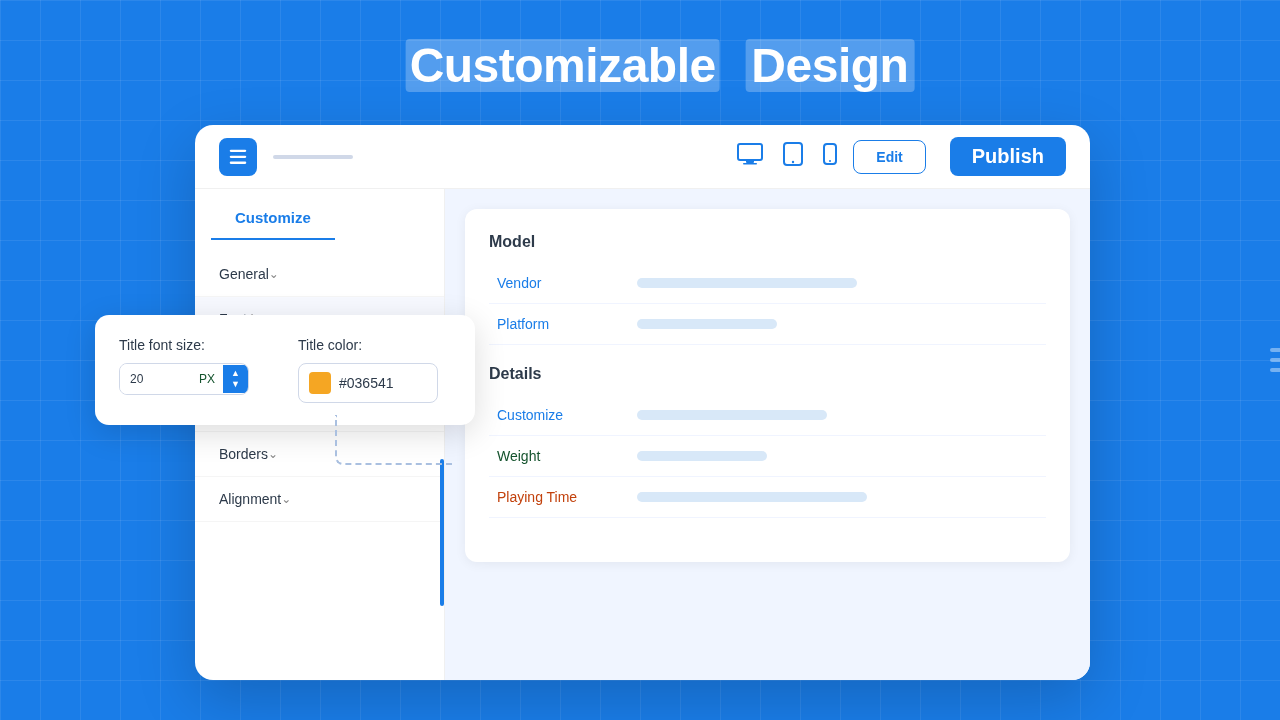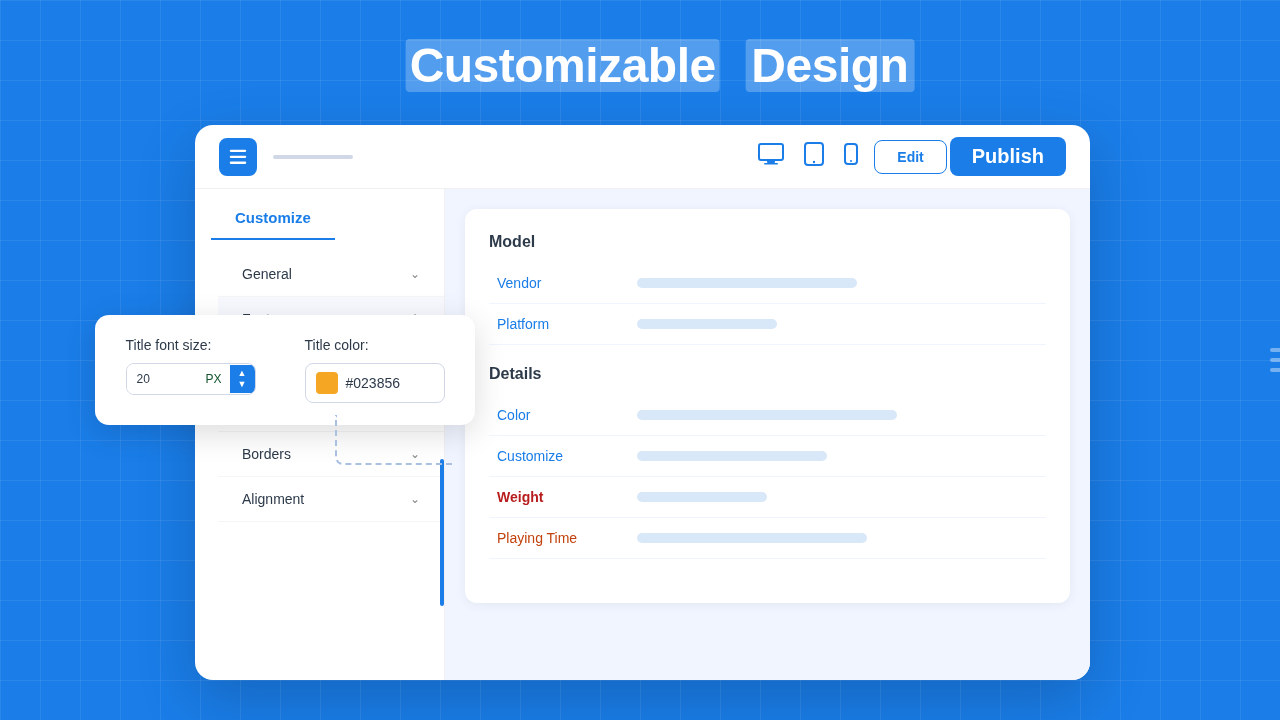--- a/index.html
+++ b/index.html
@@ -99,21 +99,21 @@
     }
 
     .device-icon {
       color: #1a7de8;
       font-size: 20px;
       cursor: pointer;
     }
 
     .toolbar-actions {
       display: flex;
-      gap: 3px;
+      gap: 24px;
       align-items: center;
     }
 
     .btn-edit {
       border: 1.5px solid #1a7de8;
       color: #1a7de8;
       background: white;
       border-radius: 8px;
       padding: 8px 22px;
       font-size: 14px;
@@ -154,28 +154,27 @@
       font-weight: 600;
       border-bottom: 2.5px solid #1a7de8;
       display: inline-block;
       margin-left: 16px;
       margin-bottom: 12px;
     }
 
     .sidebar-item {
       display: flex;
       align-items: center;
-      justify-content: space-between;
+      justify-content: flex-start;
       padding: 14px 24px;
       font-size: 14px;
       font-weight: 500;
       color: #2d3a4a;
       cursor: pointer;
       border-bottom: 1px solid #f5f5f5;
-      margin-left: 23px;
     }
 
     .sidebar-item .chevron {
       font-size: 12px;
       color: #888;
     }
 
     
     .preview-pane {
       flex: 1;
@@ -255,21 +254,20 @@
       padding: 22px 24px;
       box-shadow: 0 8px 32px rgba(0,0,0,0.14);
       z-index: 10;
       width: 380px;
     }
 
     .tooltip-row {
       display: flex;
       gap: 49px;
       align-items: flex-start;
-      justify-content: center;
     }
 
     .tooltip-group label {
       font-size: 14px;
       color: #2d3a4a;
       font-weight: 500;
       display: block;
       margin-bottom: 10px;
     }
 
@@ -458,30 +456,26 @@
           <tr>
             <td style="color:#1a7de8; font-weight:500;">Platform</td>
             <td><div class="preview-bar" style="width:140px;"></div></td>
           </tr>
         </tbody>
           </table>
 
         <div class="preview-section-title">Details</div>
         <table class="preview-table">
           <tbody>
-              <tr>
-            <td style="color:#1a7de8; font-weight:500;">Color</td>
-            <td><div class="preview-bar" style="width:260px;"></div></td>
-          </tr>
           <tr>
             <td style="color:#1a7de8; font-weight:500;">Customize</td>
             <td><div class="preview-bar" style="width:190px;"></div></td>
           </tr>
           <tr>
-            <td style="color:#b91c1c; font-weight:700;">Weight</td>
+            <td style="color:#14532d; font-weight:400;">Weight</td>
             <td><div class="preview-bar" style="width:130px;"></div></td>
           </tr>
           <tr>
             <td style="color:#c2410c; font-weight:400;">Playing Time</td>
             <td><div class="preview-bar" style="width:230px;"></div></td>
           </tr>
         </tbody>
           </table>
       </div>
     </div>
@@ -500,19 +494,19 @@
           <span>▲</span>
           <span>▼</span>
         </div>
       </div>
     </div>
 
     <div class="tooltip-group">
       <label>Title color:</label>
       <div class="color-input">
         <div class="color-swatch"></div>
-        <span class="color-hex">#023856</span>
+        <span class="color-hex">#036541</span>
       </div>
     </div>
   </div>
 
   <div class="dashed-connector"></div>
 </div>
 
 </body></html>

